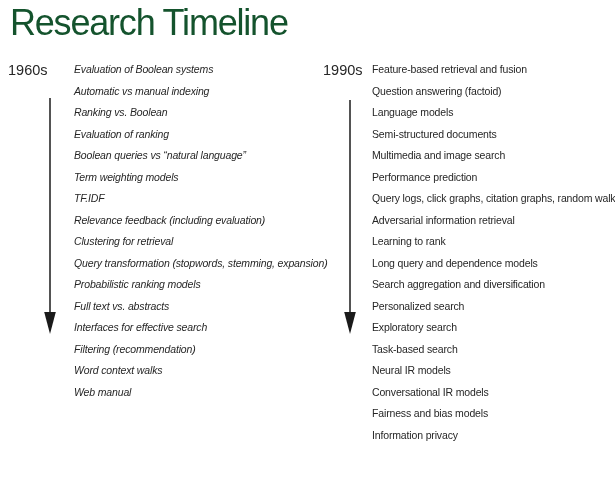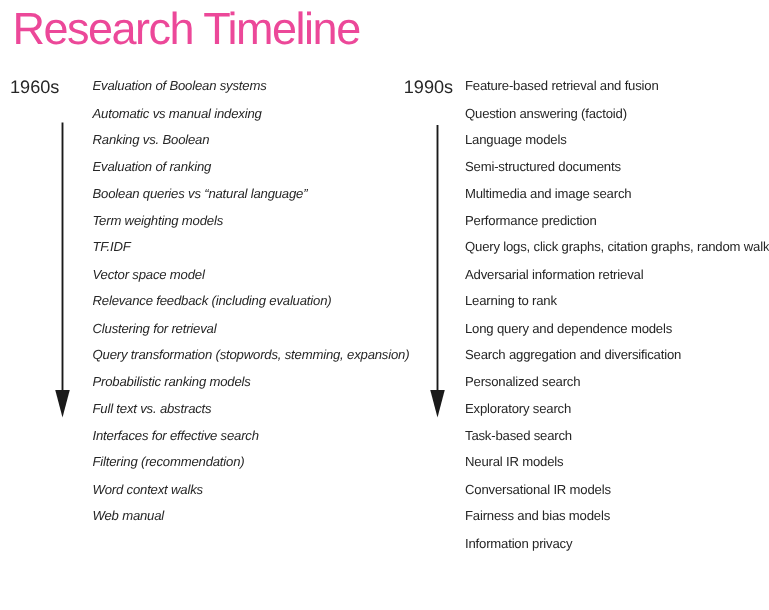--- a/index.html
+++ b/index.html
@@ -22,21 +22,21 @@
   }
   .title {
     position: absolute;
     left: 10px;
     top: 0;
     margin: 0;
     font-size: 36px;
     font-weight: 400;
     letter-spacing: -1.2px;
     line-height: 46px;
-    color: #ec4899;
+    color: #14532d;
     white-space: nowrap;
   }
   .era-label {
     position: absolute;
     font-size: 14.5px;
     line-height: 18px;
     color: #262626;
     white-space: nowrap;
   }
   .era-left  { left: 8px;  top: 61px; }
@@ -78,21 +78,20 @@
   </svg>
 
   <div class="list list-left">
     <div class="item">Evaluation of Boolean systems</div>
     <div class="item">Automatic vs manual indexing</div>
     <div class="item">Ranking vs. Boolean</div>
     <div class="item">Evaluation of ranking</div>
     <div class="item">Boolean queries vs “natural language”</div>
     <div class="item">Term weighting models</div>
     <div class="item">TF.IDF</div>
-    <div class="item">Vector space model</div>
     <div class="item">Relevance feedback (including evaluation)</div>
     <div class="item">Clustering for retrieval</div>
     <div class="item">Query transformation (stopwords, stemming, expansion)</div>
     <div class="item">Probabilistic ranking models</div>
     <div class="item">Full text vs. abstracts</div>
     <div class="item">Interfaces for effective search</div>
     <div class="item">Filtering (recommendation)</div>
     <div class="item">Word context walks</div>
     <div class="item">Web manual</div>
   </div>

